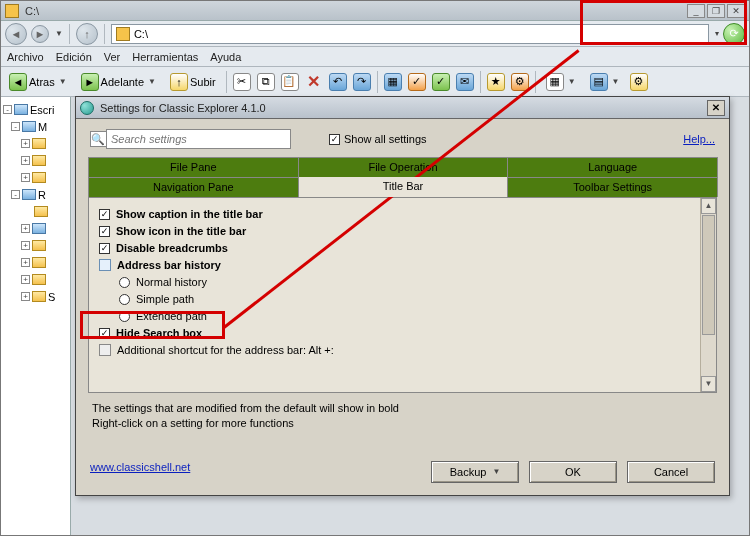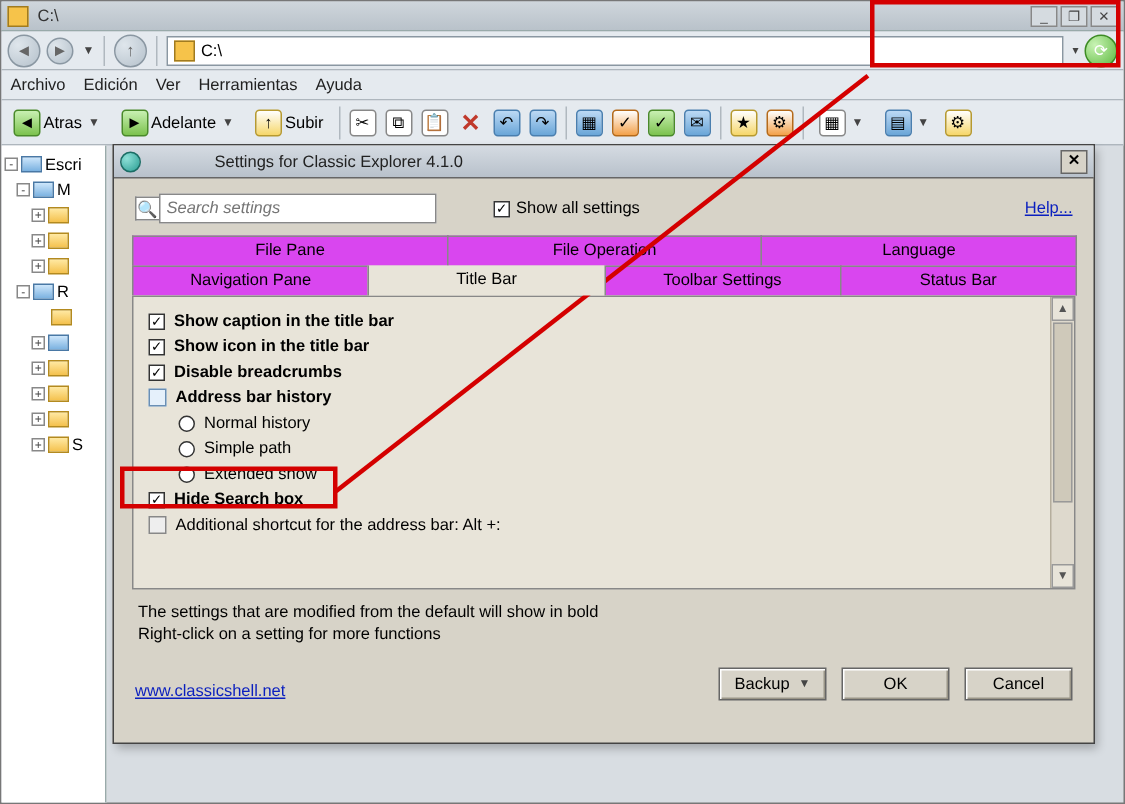--- a/index.html
+++ b/index.html
@@ -34,57 +34,57 @@
 .tree { width: 70px; background: #fff; border-right: 1px solid #9aa; padding: 4px 2px; overflow: hidden;}
 .tree .row { display: flex; align-items: center; gap: 2px; height: 17px; }
 .tree .tgl { width: 9px; height: 9px; border: 1px solid #888; font-size: 8px; line-height: 7px; text-align: center; color:#444; }
 .tree .fld { width: 14px; height: 11px; background: linear-gradient(#ffe9a3,#f4c14d); border: 1px solid #b38a1f; }
 .tree .fld.blue { background: linear-gradient(#cde6fb,#7ab1e0); border-color:#4978a5; }
 
 .statusbar { position: absolute; left: 0; right: 0; bottom: 0; height: 20px; background: #e5eaef; border-top: 1px solid #aeb6bd; display: flex; align-items: center; padding: 0 6px; gap: 10px; font-size:10px; color:#555; justify-content:flex-end; }
 
 
 .dlg { position: absolute; left: 75px; top: 96px; width: 655px; height: 400px; border: 1px solid #444; background: #d7d3c8; box-shadow: 2px 3px 6px rgba(0,0,0,0.25); }
-.dlgtitle { height: 22px; background: linear-gradient(#d5dbe2,#b8c1cb); display: flex; align-items: center; padding: 0 4px; border-bottom: 1px solid #666; gap: 43px; }
+.dlgtitle { height: 22px; background: linear-gradient(#d5dbe2,#b8c1cb); display: flex; align-items: center; padding: 0 4px; border-bottom: 1px solid #666; }
 .dlgtitle .dicon { width: 14px; height: 14px; border-radius: 7px; background: radial-gradient(circle at 30% 30%, #8fe1d8, #2a9d93); border: 1px solid #1b6d65; margin-right: 6px; }
 .dlgtitle .dtxt { flex: 1; font-size: 11px; color: #222; }
 .dlgtitle .dclose { width: 18px; height: 16px; background: #d7d3c8; border: 1px solid #666; text-align: center; line-height: 14px; font-size: 10px; font-weight:bold; }
 .dlgtop { display: flex; align-items: center; gap: 8px; padding: 10px 14px 6px; }
 .searchwrap { display: flex; align-items: center; }
 .searchicon { width: 16px; height: 16px; background:#fff; border:1px solid #888; border-right:none; display:flex; align-items:center; justify-content:center; }
 .searchinp { width: 185px; height: 20px; border: 1px solid #888; background: #fff; padding: 0 4px; color: #888; font-style: italic; }
 .showall { display: flex; align-items: center; gap: 4px; margin-left: 30px; }
 .helplink { margin-left: auto; color: #0a1fbf; text-decoration: underline; }
 
 .tabs { margin: 2px 12px 0; }
 .tabrow { display: flex; }
-.tab { flex: 1; height: 20px; background: #d946ef; border: 1px solid #888; border-bottom: none; text-align: center; line-height: 19px; cursor: default; margin-right: -1px;}
+.tab { flex: 1; height: 20px; background: #4d7c0f; border: 1px solid #888; border-bottom: none; text-align: center; line-height: 19px; cursor: default; margin-right: -1px;}
 .tab.active { background: #e8e4d9; position: relative; z-index: 2; }
 .tabrow.second .tab { border-top: none; }
 .tabrow.second .tab:not(.active){ border-top:1px solid #888; }
 
 .panel { margin: 0 12px; border: 1px solid #888; background: #e8e4d9; height: 196px; padding: 8px 10px; overflow: hidden; position: relative; }
 .opt { display: flex; align-items: center; gap: 6px; height: 16px; margin-bottom: 1px; }
 .opt .lbl { color: #000; }
 .opt .lbl.bold { font-weight: bold; }
 .chk { width: 11px; height: 11px; border: 1px solid #333; background: #fff; display: flex; align-items: center; justify-content: center; font-size: 9px; line-height: 9px; }
 .rdo { width: 11px; height: 11px; border: 1px solid #333; border-radius: 50%; background: #fff; }
 .indent { margin-left: 20px; }
 .histicon { width:12px; height:12px; background:#e5f0fb; border:1px solid #6a8fb5; }
 .keyicon { width:12px; height:12px; background:#eee; border:1px solid #888; }
 .scroll { position:absolute; right:0; top:0; bottom:0; width:16px; background:#ded9cd; border-left:1px solid #b5ae9d; }
 .scroll .sbtn { height:16px; background:#e8e4d9; border:1px solid #999; text-align:center; font-size:8px; line-height:14px; color:#555;}
 .scroll .sthumb { position:absolute; left:1px; right:1px; top:17px; height:120px; background:#cfc9ba; border:1px solid #999;}
 
 .hint { margin: 8px 16px 0; color: #000; line-height: 1.35; }
 
-.dlgbtns { position: absolute; left: 14px; right: 14px; bottom: 28px; display: flex; align-items: flex-end; }
+.dlgbtns { position: absolute; left: 14px; right: 14px; bottom: 12px; display: flex; align-items: flex-start; }
 .dlglink { color: #0a1fbf; text-decoration: underline; }
 .dlgbtns .spacer { flex: 1; }
-.btn3d { width: 72px; height: 22px; background: #d7d3c8; border: 1px solid #666; box-shadow: inset 1px 1px #fff, inset -1px -1px #9a9587; text-align: center; line-height: 20px; margin-left: 10px; display:flex; align-items:center; justify-content:center; gap:4px;}
+.btn3d { width: 88px; height: 22px; background: #d7d3c8; border: 1px solid #666; box-shadow: inset 1px 1px #fff, inset -1px -1px #9a9587; text-align: center; line-height: 20px; margin-left: 10px; display:flex; align-items:center; justify-content:center; gap:4px;}
 
 
 .redbox { position: absolute; border: 3px solid #d40000; background: transparent; pointer-events: none; }
 .redline { position: absolute; background: #d40000; height: 3px; transform-origin: left center; pointer-events: none; }
 
 .dropcaret { font-size:8px; margin-left:2px; color:#444; }
 </style>
 </head>
 <body>
 
@@ -258,21 +258,20 @@
   <div class="tabs">
     <div class="tabrow">
       <div class="tab">File Pane</div>
       <div class="tab">File Operation</div>
       <div class="tab">Language</div>
     </div>
     <div class="tabrow second">
       <div class="tab">Navigation Pane</div>
       <div class="tab active">Title Bar</div>
       <div class="tab">Toolbar Settings</div>
-      <div class="tab">Status Bar</div>
     </div>
   </div>
 
   <div class="panel">
     <div class="opt">
         <span class="chk">✓</span>
         <span class="lbl bold">Show caption in the title bar</span>
       </div>
     <div class="opt">
         <span class="chk">✓</span>
@@ -289,21 +288,21 @@
     <div class="opt indent">
         <span class="rdo"></span>
         <span class="lbl">Normal history</span>
       </div>
     <div class="opt indent">
         <span class="rdo"></span>
         <span class="lbl">Simple path</span>
       </div>
     <div class="opt indent">
         <span class="rdo"></span>
-        <span class="lbl">Extended show</span>
+        <span class="lbl">Extended path</span>
       </div>
     <div class="opt">
         <span class="chk">✓</span>
         <span class="lbl bold">Hide Search box</span>
       </div>
     <div class="opt">
         <span class="keyicon"></span>
         <span class="lbl">Additional shortcut for the address bar: Alt +:</span>
       </div>
     <div class="scroll">

